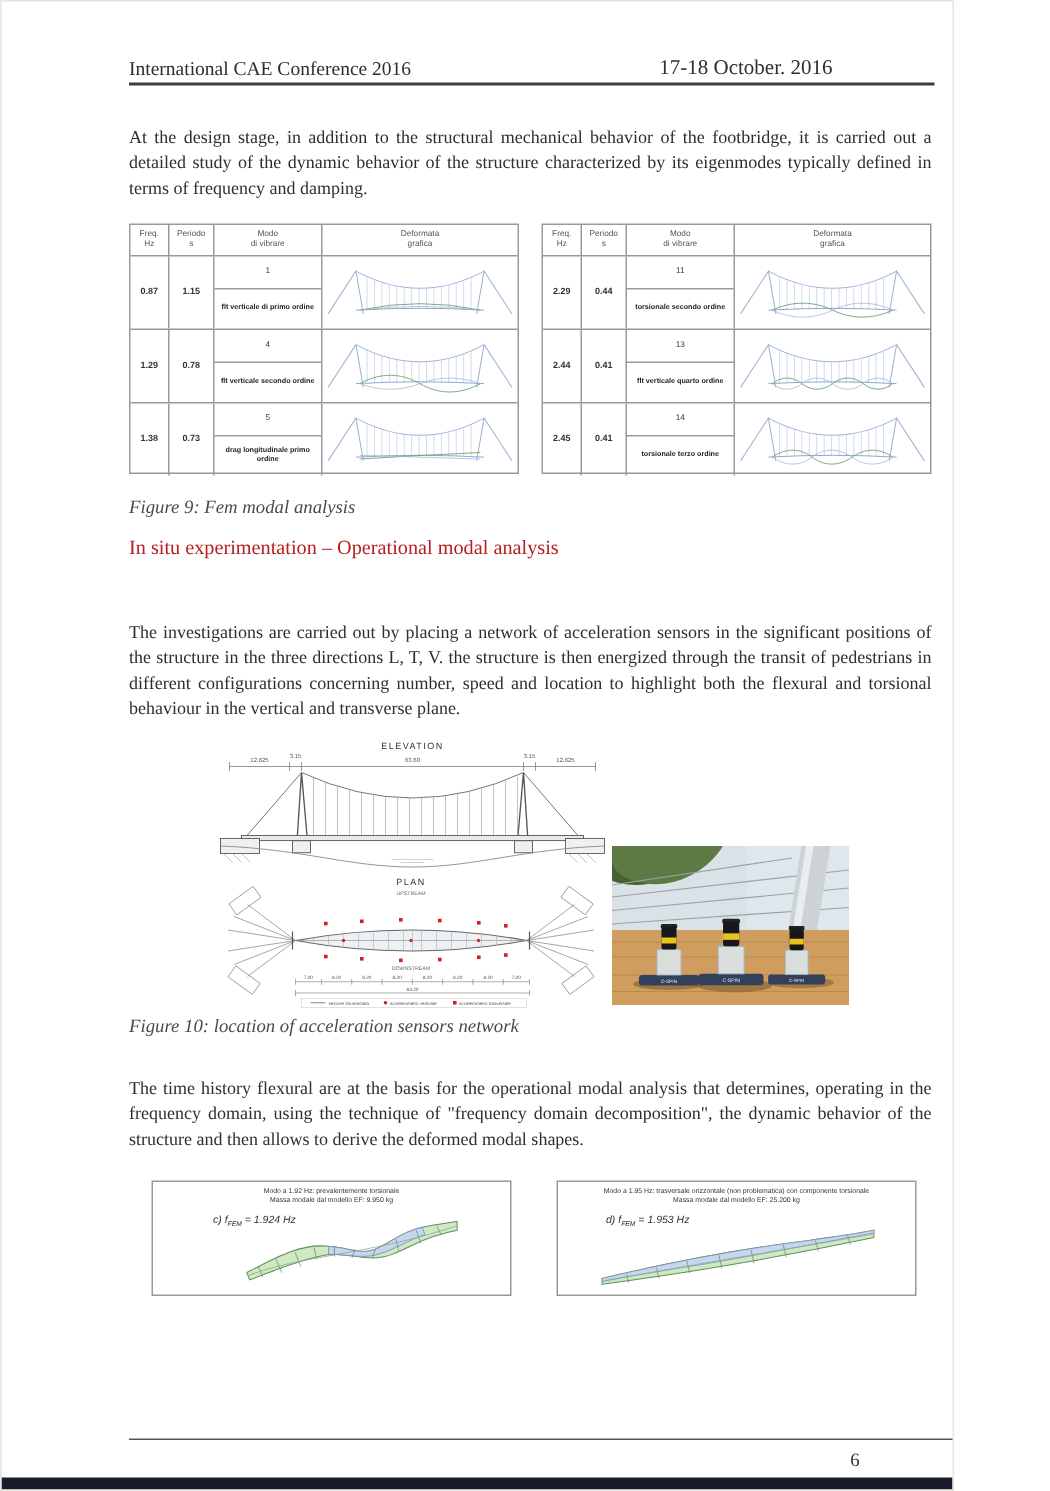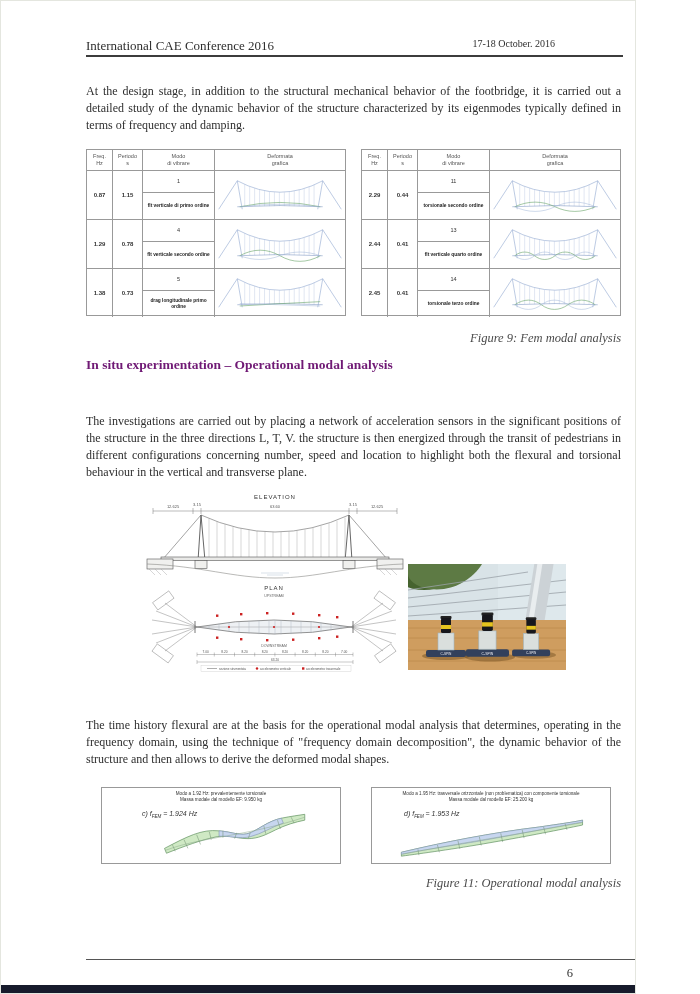--- a/index.html
+++ b/index.html
@@ -1,30 +1,30 @@
 <!DOCTYPE html>
 <html><head>
 <meta charset="utf-8">
 <style>
   html,body{margin:0;padding:0;background:#ffffff;}
   .page{position:relative;width:636px;height:994px;background:#ffffff;overflow:hidden;
         font-family:"Liberation Serif",serif;color:#2e2e2e;border:1px solid #e4e6df;box-sizing:border-box;}
 
   .hdr-left{position:absolute;left:85px;top:37px;font-size:13px;}
-  .hdr-right{position:absolute;right:80px;top:37px;font-size:10px;margin-left:14px;}
+  .hdr-right{position:absolute;right:80px;top:37px;font-size:14px;margin-left:14px;}
   .hdr-rule{position:absolute;left:85px;top:54px;width:537px;border-top:2px solid #3c3c3c;}
 
   .para{position:absolute;left:85px;width:535px;text-align:justify;font-size:12px;line-height:1.43;}
   .p1{top:82px}.p2{top:382px}.p3{top:412px}.p4{top:716px}
 
-  .caption{position:absolute;left:85px;width:535px;text-align:right;font-style:italic;
+  .caption{position:absolute;left:85px;width:535px;text-align:left;font-style:italic;
            font-size:12.5px;color:#4a4a4a;}
   .cap9{top:330px}.cap10{top:676px}.cap11{top:875px}
 
-  .heading{position:absolute;left:85px;top:356px;font-size:13.5px;font-weight:bold;color:#701a75;}
+  .heading{position:absolute;left:85px;top:356px;font-size:13.5px;font-weight:normal;color:#b91c1c;}
 
   
   .ftable{position:absolute;top:148px;width:260px;height:167px;border:1px solid #999;
           background:#fff;font-family:"Liberation Sans",sans-serif;box-sizing:border-box;}
   .ft-left{left:85px}.ft-right{left:360px}
   .thead{display:flex;height:20px;border-bottom:1px solid #999;}
   .trow{display:flex;height:48px;border-bottom:1px solid #999;}
   .trow:last-child{border-bottom:none;}
   .cell{display:flex;align-items:center;justify-content:center;box-sizing:border-box;}
   .c1{width:26px;border-right:1px solid #999;}
@@ -381,20 +381,21 @@
         <rect x="-2" y="28" width="40" height="7" rx="2" fill="#32405c"></rect>
         <text x="18" y="33" font-size="3.2" fill="#e8e8f0" text-anchor="middle">C-SPIN</text>
         <rect x="10" y="11" width="16" height="17" fill="#dcebf3" fill-opacity="0.85" stroke="#9fb6c2" stroke-width="0.6"></rect>
         <rect x="12.5" y="-6" width="11" height="3" rx="1" fill="#222"></rect>
         <rect x="13" y="-4" width="10" height="15" rx="1.5" fill="#17171c"></rect>
         <rect x="13" y="3" width="10" height="4" fill="#e6c41f"></rect>
       </g>
     </svg>
   </div>
 
+  <div class="caption cap10">Figure 10: location of acceleration sensors network</div>
 
   <div class="para p4">The time history flexural are at the basis for the operational modal analysis that determines, operating in the frequency domain, using the technique of "frequency domain decomposition", the dynamic behavior of the structure and then allows to derive the deformed modal shapes.</div>
 
   <div class="omabox oma-left">
     <div class="oma-title">
       <div>Modo a 1.92 Hz: prevalentemente torsionale</div>
       <div>Massa modale dal modello EF: 9.950 kg</div>
     </div>
     <div class="oma-label lab-l"><span>c) f</span><sub>FEM</sub><span> = 1.924 Hz</span></div>
     <svg class="oma-svg" viewBox="0 0 240 77">
@@ -416,19 +417,18 @@
     <svg class="oma-svg" viewBox="0 0 240 77">
       <path d="M28,66 C70,56 120,46 170,40 C190,37 205,35 214,33 L214,38 C190,43 160,49 120,56 C80,63 50,67 28,70 Z" fill="#cfe9c4" stroke="#5f8f5f" stroke-width="0.7"></path>
       <path d="M28,66 C70,56 120,46 170,40 C190,37 205,35 214,33 L214,35 C185,40 145,48 105,55 C72,60.5 45,64.5 28,68 Z" fill="#c7d6ef" stroke="#7d90b5" stroke-width="0.5"></path>
       <g stroke="#6a8a6a" stroke-width="0.5">
         <path d="M45,63 L46,69 M65,58.5 L67,66 M86,54 L88,62.5 M108,50 L110,59 M130,46.5 L132,55.5 M152,43 L154,51.5 M174,40 L176,47.5 M196,36.5 L198,43"></path>
       </g>
       <path d="M29,68 C75,59 150,47 214,35.5" stroke="#88a888" stroke-width="0.5" fill="none"></path>
     </svg>
   </div>
 
-  <div class="caption cap11">Figure 11: Operational modal analysis</div>
 
   <div class="ftr-rule"></div>
   <div class="page-num">6</div>
   <div class="bottom-bar"></div>
 
 </div>
 
 </body></html>

